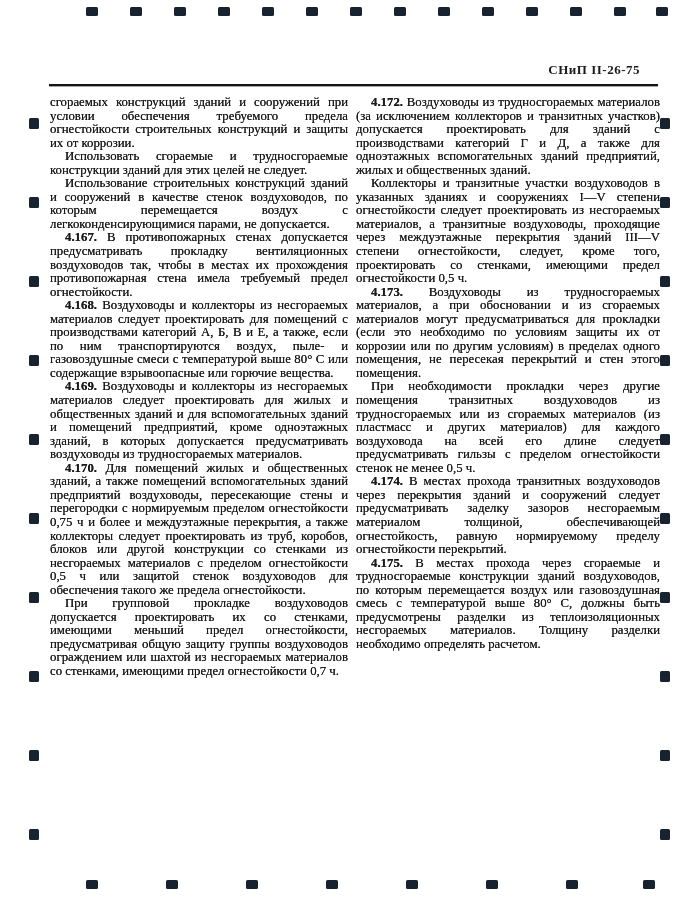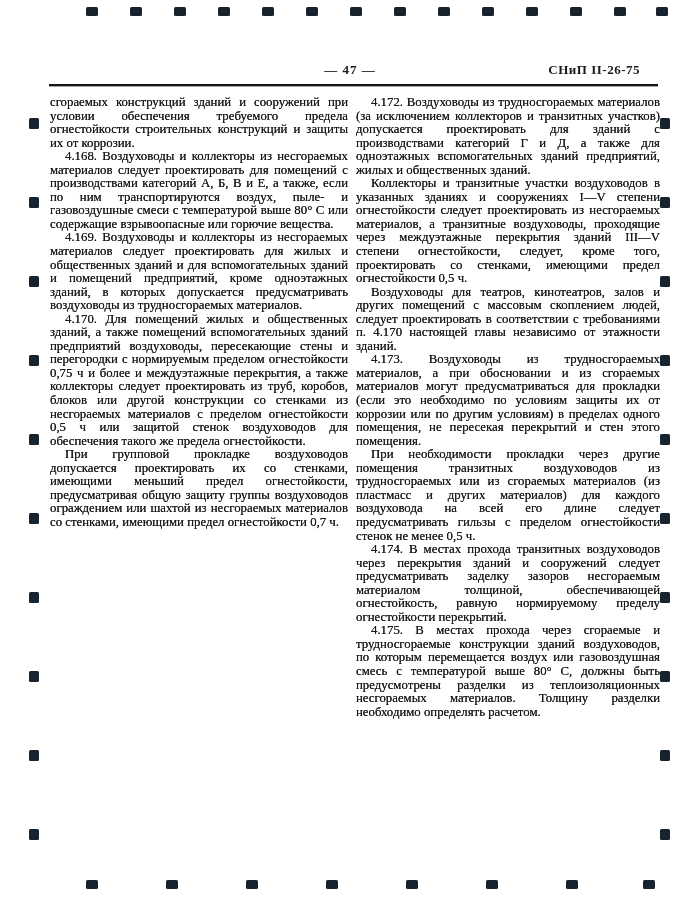--- a/index.html
+++ b/index.html
@@ -34,21 +34,21 @@
   .col{
     font-size:12.8px;line-height:13.55px;
     text-align:justify;
     hyphens:auto;-webkit-hyphens:auto;
     text-shadow:0 0 .3px rgba(0,0,0,.85);
   }
   .col-left{width:298px;}
   .col-right{width:304px;}
   .par{margin:0;padding:0;}
   .par.ind{text-indent:15px;}
-  .par b{font-weight:normal;}
+  .par b{font-weight:bold;}
   
   .mark{position:absolute;background:#17242f;border-radius:1.5px;}
   .mark-h{width:12px;height:9px;}
   .mark-v{width:10px;height:11px;}
 </style>
 </head>
 <body>
 
 <div class="page">
 
@@ -90,38 +90,39 @@
       <div class="mark mark-v" style="left: 660px; top: 276px; background: rgb(23, 36, 47);"></div>
       <div class="mark mark-v" style="left: 660px; top: 355px; background: rgb(23, 36, 47);"></div>
       <div class="mark mark-v" style="left: 660px; top: 434px; background: rgb(23, 36, 47);"></div>
       <div class="mark mark-v" style="left: 660px; top: 513px; background: rgb(23, 36, 47);"></div>
       <div class="mark mark-v" style="left: 660px; top: 592px; background: rgb(23, 36, 47);"></div>
       <div class="mark mark-v" style="left: 660px; top: 671px; background: rgb(23, 36, 47);"></div>
       <div class="mark mark-v" style="left: 660px; top: 750px; background: rgb(23, 36, 47);"></div>
       <div class="mark mark-v" style="left: 660px; top: 829px; background: rgb(23, 36, 47);"></div>
     </div>
 
-  <div class="hdr-pagenum">— 47 —</div>
 
   <div class="hdr-code">СНиП II-26-75</div>
 
   <div class="hdr-rule"></div>
 
   <div class="columns">
     <div class="col col-left" id="col-left">
         <p class="par">сгораемых конструкций зданий и сооружений при условии обеспечения требуемого предела огнестойкости строительных конструкций и защиты их от коррозии.</p>
+        <p class="par ind">Использовать сгораемые и трудносгораемые конструкции зданий для этих целей не следует.</p>
+        <p class="par ind">Использование строительных конструкций зданий и сооружений в качестве стенок воздуховодов, по которым перемещается воздух с легкоконденсирующимися парами, не допускается.</p>
+        <p class="par ind"><b>4.167. </b>В противопожарных стенах допускается предусматривать прокладку вентиляционных воздуховодов так, чтобы в местах их прохождения противопожарная стена имела требуемый предел огнестойкости.</p>
         <p class="par ind"><b>4.168. </b>Воздуховоды и коллекторы из несгораемых материалов следует проектировать для помещений с производствами категорий А, Б, В и Е, а также, если по ним транспортируются воздух, пыле- и газовоздушные смеси с температурой выше 80° С или содержащие взрывоопасные или горючие вещества.</p>
         <p class="par ind"><b>4.169. </b>Воздуховоды и коллекторы из несгораемых материалов следует проектировать для жилых и общественных зданий и для вспомогательных зданий и помещений предприятий, кроме одноэтажных зданий, в которых допускается предусматривать воздуховоды из трудносгораемых материалов.</p>
         <p class="par ind"><b>4.170. </b>Для помещений жилых и общественных зданий, а также помещений вспомогательных зданий предприятий воздуховоды, пересекающие стены и перегородки с нормируемым пределом огнестойкости 0,75 ч и более и междуэтажные перекрытия, а также коллекторы следует проектировать из труб, коробов, блоков или другой конструкции со стенками из несгораемых материалов с пределом огнестойкости 0,5 ч или защитой стенок воздуховодов для обеспечения такого же предела огнестойкости.</p>
         <p class="par ind">При групповой прокладке воздуховодов допускается проектировать их со стенками, имеющими меньший предел огнестойкости, предусматривая общую защиту группы воздуховодов ограждением или шахтой из несгораемых материалов со стенками, имеющими предел огнестойкости 0,7 ч.</p>
       </div>
     <div class="col col-right" id="col-right">
         <p class="par ind"><b>4.172. </b>Воздуховоды из трудносгораемых материалов (за исключением коллекторов и транзитных участков) допускается проектировать для зданий с производствами категорий Г и Д, а также для одноэтажных вспомогательных зданий предприятий, жилых и общественных зданий.</p>
         <p class="par ind">Коллекторы и транзитные участки воздуховодов в указанных зданиях и сооружениях I—V степени огнестойкости следует проектировать из несгораемых материалов, а транзитные воздуховоды, проходящие через междуэтажные перекрытия зданий III—V степени огнестойкости, следует, кроме того, проектировать со стенками, имеющими предел огнестойкости 0,5 ч.</p>
-        <p class="par ind">Воздуховоды для театров, кинотеатров, залов и других помещений с массовым скоплением людей, следует проектировать в соответствии с требованиями п. 4.170 настоящей главы независимо от этажности зданий.</p>
         <p class="par ind"><b>4.173. </b>Воздуховоды из трудносгораемых материалов, а при обосновании и из сгораемых материалов могут предусматриваться для прокладки (если это необходимо по условиям защиты их от коррозии или по другим условиям) в пределах одного помещения, не пересекая перекрытий и стен этого помещения.</p>
         <p class="par ind">При необходимости прокладки через другие помещения транзитных воздуховодов из трудносгораемых или из сгораемых материалов (из пластмасс и других материалов) для каждого воздуховода на всей его длине следует предусматривать гильзы с пределом огнестойкости стенок не менее 0,5 ч.</p>
         <p class="par ind"><b>4.174. </b>В местах прохода транзитных воздуховодов через перекрытия зданий и сооружений следует предусматривать заделку зазоров несгораемым материалом толщиной, обеспечивающей огнестойкость, равную нормируемому пределу огнестойкости перекрытий.</p>
         <p class="par ind"><b>4.175. </b>В местах прохода через сгораемые и трудносгораемые конструкции зданий воздуховодов, по которым перемещается воздух или газовоздушная смесь с температурой выше 80° С, должны быть предусмотрены разделки из теплоизоляционных несгораемых материалов. Толщину разделки необходимо определять расчетом.</p>
       </div>
   </div>
 
 </div>
 
 </body></html>

